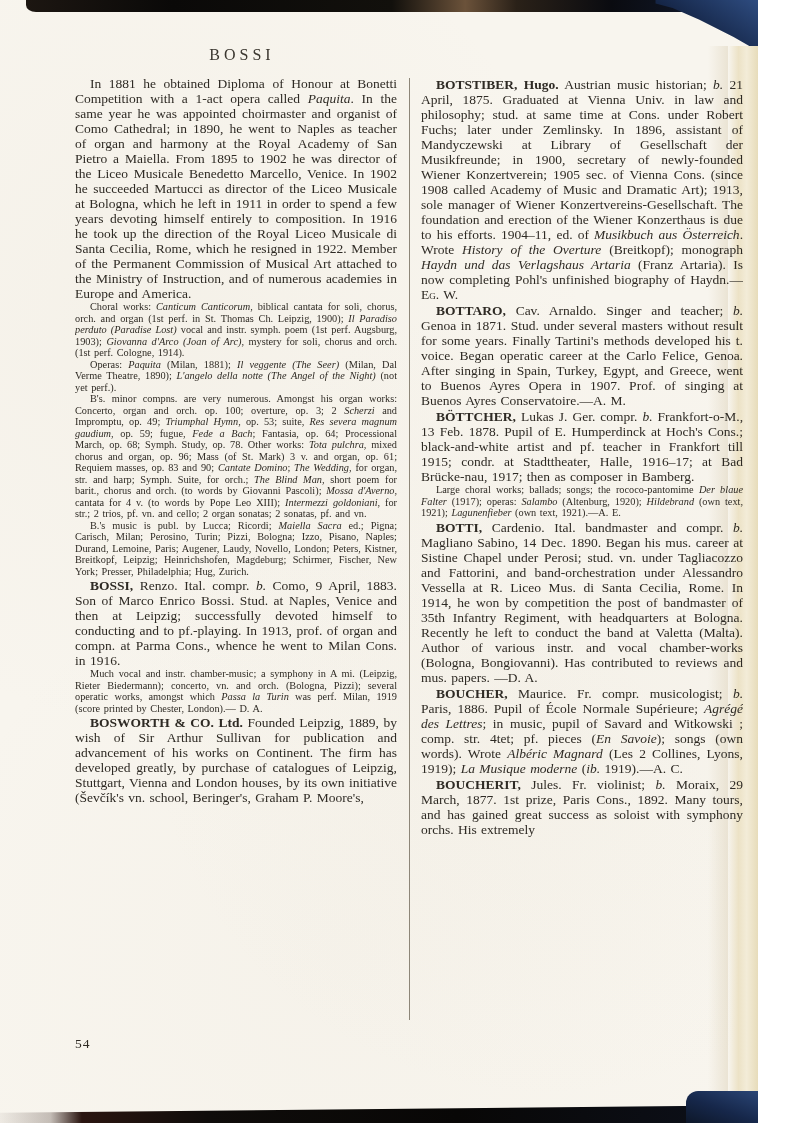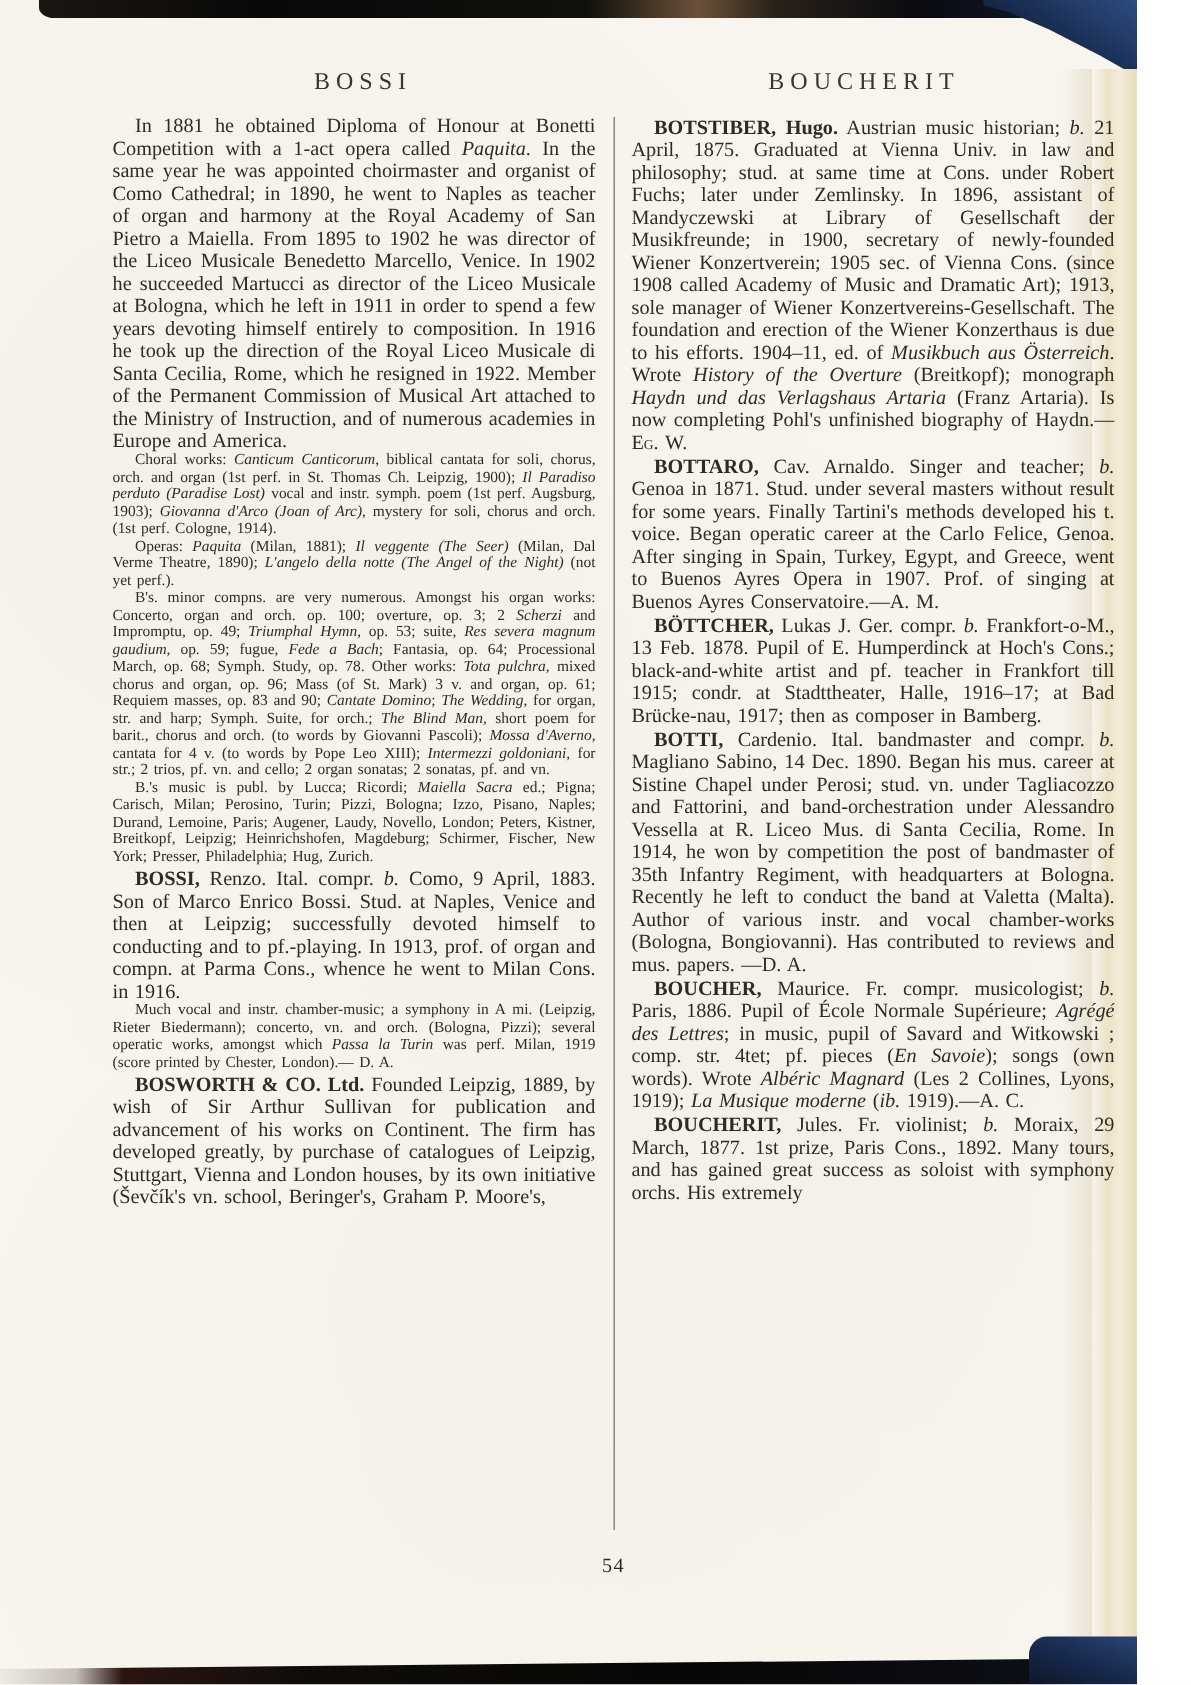--- a/index.html
+++ b/index.html
@@ -33,54 +33,54 @@
   .cols{display:flex;margin-top:12px;height:950px;overflow:hidden;}
   .col{width:322px;text-align:justify;color:#2e2a24;word-spacing:1px;}
   .divider{width:1px;background:#8d8678;margin:2px 11px 6px 12px;}
   .col p{margin:0;font-size:13.5px;line-height:15px;}
   .col p.indent{text-indent:15px;}
   .col p.entry{margin-top:1px;}
   .col p.small{font-size:10.3px;line-height:11.5px;}
   .st-i{font-style:italic;}
   .st-b{font-weight:bold;}
   .st-sc{font-variant:small-caps;}
-  .pagenum{position:absolute;left:0;right:0;top:990px;text-align:center;
+  .pagenum{position:absolute;left:0;right:0;top:990px;text-align:left;
     font-size:13.5px;letter-spacing:1px;color:#2e2a24;}
 </style>
 </head>
 <body>
 
 <div class="scan">
   <div class="binding-top"></div>
   <div class="corner-tr"></div>
   <div class="page-edge"></div>
   <div class="binding-bottom"></div>
   <div class="corner-br"></div>
 
   <div class="content">
     <div class="headers">
       <div class="header">BOSSI</div>
-      <div class="header">BOUCHERIT</div>
     </div>
     <div class="cols">
       <div class="col">
           <p class="body indent">In 1881 he obtained Diploma of Honour at Bonetti Competition with a 1-act opera called <span class="st-i">Paquita</span>. In the same year he was appointed choirmaster and organist of Como Cathedral; in 1890, he went to Naples as teacher of organ and harmony at the Royal Academy of San Pietro a Maiella. From 1895 to 1902 he was director of the Liceo Musicale Benedetto Marcello, Venice. In 1902 he succeeded Martucci as director of the Liceo Musicale at Bologna, which he left in 1911 in order to spend a few years devoting himself entirely to composition. In 1916 he took up the direction of the Royal Liceo Musicale di Santa Cecilia, Rome, which he resigned in 1922. Member of the Permanent Commission of Musical Art attached to the Ministry of Instruction, and of numerous academies in Europe and America.</p>
           <p class="small indent">Choral works: <span class="st-i">Canticum Canticorum</span>, biblical cantata for soli, chorus, orch. and organ (1st perf. in St. Thomas Ch. Leipzig, 1900); <span class="st-i">Il Paradiso perduto</span><span class="st-i"> (Paradise Lost)</span> vocal and instr. symph. poem (1st perf. Augsburg, 1903); <span class="st-i">Giovanna d'Arco</span><span class="st-i"> (Joan of Arc)</span>, mystery for soli, chorus and orch. (1st perf. Cologne, 1914).</p>
           <p class="small indent">Operas: <span class="st-i">Paquita</span> (Milan, 1881); <span class="st-i">Il veggente (The Seer)</span> (Milan, Dal Verme Theatre, 1890); <span class="st-i">L'angelo della notte (The Angel of the Night)</span> (not yet perf.).</p>
           <p class="small indent">B's. minor compns. are very numerous.  Amongst his organ works: Concerto, organ and orch. op. 100; overture, op. 3;  2 <span class="st-i">Scherzi</span> and Impromptu, op. 49; <span class="st-i">Triumphal Hymn</span>, op. 53;  suite, <span class="st-i">Res severa magnum gaudium</span>, op. 59;  fugue, <span class="st-i">Fede a Bach</span>;  Fantasia, op. 64;  Processional March, op. 68;  Symph. Study, op. 78.  Other works: <span class="st-i">Tota pulchra</span>, mixed chorus and organ, op. 96;  Mass (of St. Mark) 3 v. and organ, op. 61;  Requiem masses, op. 83 and 90; <span class="st-i">Cantate Domino</span>; <span class="st-i">The Wedding</span>, for organ, str. and harp; Symph. Suite, for orch.; <span class="st-i">The Blind Man</span>, short poem for barit., chorus and orch. (to words by Giovanni Pascoli); <span class="st-i">Mossa d'Averno</span>, cantata for 4 v. (to words by Pope Leo XIII); <span class="st-i">Intermezzi goldoniani</span>, for str.;  2 trios, pf. vn. and cello;  2 organ sonatas;  2 sonatas, pf. and vn.</p>
           <p class="small indent">B.'s music is publ. by Lucca;  Ricordi; <span class="st-i">Maiella Sacra</span> ed.;  Pigna;  Carisch, Milan;  Perosino, Turin; Pizzi, Bologna;  Izzo, Pisano, Naples;  Durand, Lemoine, Paris;  Augener, Laudy, Novello, London;  Peters, Kistner, Breitkopf, Leipzig; Heinrichshofen, Magdeburg;  Schirmer, Fischer, New York;  Presser, Philadelphia;  Hug, Zurich.</p>
           <p class="body indent entry"><span class="st-b">BOSSI,</span> Renzo.  Ital. compr. <span class="st-i">b.</span> Como, 9 April, 1883.  Son of Marco Enrico Bossi.  Stud. at Naples, Venice and then at Leipzig; successfully devoted himself to conducting and to pf.-playing.  In 1913, prof. of organ and compn. at Parma Cons., whence he went to Milan Cons. in 1916.</p>
           <p class="small indent">Much vocal and instr. chamber-music;  a symphony in A mi. (Leipzig, Rieter Biedermann);  concerto, vn. and orch. (Bologna, Pizzi);  several operatic works, amongst which <span class="st-i">Passa la Turin</span> was perf. Milan, 1919 (score printed by Chester, London).— <span class="st-sc">D. A.</span></p>
           <p class="body indent entry"><span class="st-b">BOSWORTH &amp; CO. Ltd.</span>  Founded Leipzig, 1889, by wish of Sir Arthur Sullivan for publication and advancement of his works on Continent. The firm has developed greatly, by purchase of catalogues of Leipzig, Stuttgart, Vienna and London houses, by its own initiative (Ševčík's vn. school, Beringer's, Graham P. Moore's,</p>
         </div>
       <div class="divider"></div>
       <div class="col">
           <p class="body indent entry"><span class="st-b">BOTSTIBER, Hugo.</span>  Austrian music historian; <span class="st-i">b.</span> 21 April, 1875.  Graduated at Vienna Univ. in law and philosophy;  stud. at same time at Cons. under Robert Fuchs;  later under Zemlinsky.  In 1896, assistant of Mandyczewski at Library of Gesellschaft der Musikfreunde;  in 1900, secretary of newly-founded Wiener Konzertverein;  1905 sec. of Vienna Cons. (since 1908 called Academy of Music and Dramatic Art);  1913, sole manager of Wiener Konzertvereins-Gesellschaft.  The foundation and erection of the Wiener Konzerthaus is due to his efforts.  1904–11, ed. of <span class="st-i">Musikbuch aus Österreich</span>.  Wrote <span class="st-i">History of the Overture</span> (Breitkopf); monograph <span class="st-i">Haydn und das Verlagshaus Artaria</span> (Franz Artaria).   Is now completing Pohl's unfinished biography of Haydn.—<span class="st-sc">Eg. W.</span></p>
           <p class="body indent entry"><span class="st-b">BOTTARO,</span> Cav. Arnaldo.  Singer and teacher; <span class="st-i">b.</span> Genoa in 1871.  Stud. under several masters without result for some years.  Finally Tartini's methods developed his t. voice.  Began operatic career at the Carlo Felice, Genoa.  After singing in Spain, Turkey, Egypt, and Greece, went to Buenos Ayres Opera in 1907.  Prof. of singing at Buenos Ayres Conservatoire.—<span class="st-sc">A. M.</span></p>
           <p class="body indent entry"><span class="st-b">BÖTTCHER,</span> Lukas J.  Ger. compr. <span class="st-i">b.</span> Frankfort-o-M., 13 Feb. 1878.  Pupil of E. Humperdinck at Hoch's Cons.;  black-and-white artist and pf. teacher in Frankfort till 1915;  condr. at Stadttheater, Halle, 1916–17;  at Bad Brücke-nau, 1917;  then as composer in Bamberg.</p>
+          <p class="small indent">Large choral works;  ballads;  songs;  the rococo-pantomime <span class="st-i">Der blaue Falter</span> (1917);  operas: <span class="st-i">Salambo</span> (Altenburg, 1920); <span class="st-i">Hildebrand</span> (own text, 1921); <span class="st-i">Lagunenfieber</span> (own text, 1921).—<span class="st-sc">A. E.</span></p>
           <p class="body indent entry"><span class="st-b">BOTTI,</span> Cardenio.   Ital. bandmaster and compr.  <span class="st-i">b.</span> Magliano Sabino, 14 Dec. 1890. Began his mus. career at Sistine Chapel under Perosi;  stud. vn. under Tagliacozzo and Fattorini, and band-orchestration under Alessandro Vessella at R. Liceo Mus. di Santa Cecilia, Rome.  In 1914, he won by competition the post of bandmaster of 35th Infantry Regiment, with headquarters at Bologna. Recently he left to conduct the band at Valetta (Malta).  Author of various instr. and vocal chamber-works (Bologna, Bongiovanni). Has contributed to reviews and mus. papers. —<span class="st-sc">D. A.</span></p>
           <p class="body indent entry"><span class="st-b">BOUCHER,</span> Maurice.  Fr. compr. musicologist; <span class="st-i">b.</span> Paris, 1886.   Pupil of École Normale Supérieure; <span class="st-i">Agrégé des Lettres</span>;  in music, pupil of Savard and Witkowski ;  comp. str. 4tet; pf. pieces (<span class="st-i">En Savoie</span>);  songs (own words). Wrote <span class="st-i">Albéric Magnard</span> (Les 2 Collines, Lyons, 1919); <span class="st-i">La Musique moderne</span> (<span class="st-i">ib.</span> 1919).—<span class="st-sc">A. C.</span></p>
           <p class="body indent entry"><span class="st-b">BOUCHERIT,</span> Jules.   Fr. violinist;  <span class="st-i">b.</span> Moraix, 29 March, 1877.   1st prize, Paris Cons., 1892. Many tours, and has gained great success as soloist with symphony orchs.   His extremely</p>
         </div>
     </div>
     <div class="pagenum">54</div>
   </div>
 </div>
 
 </body></html>

